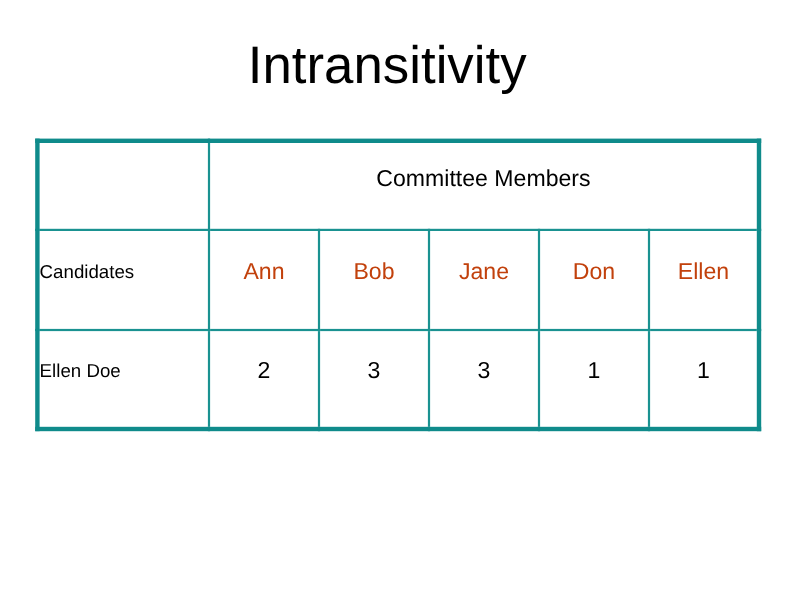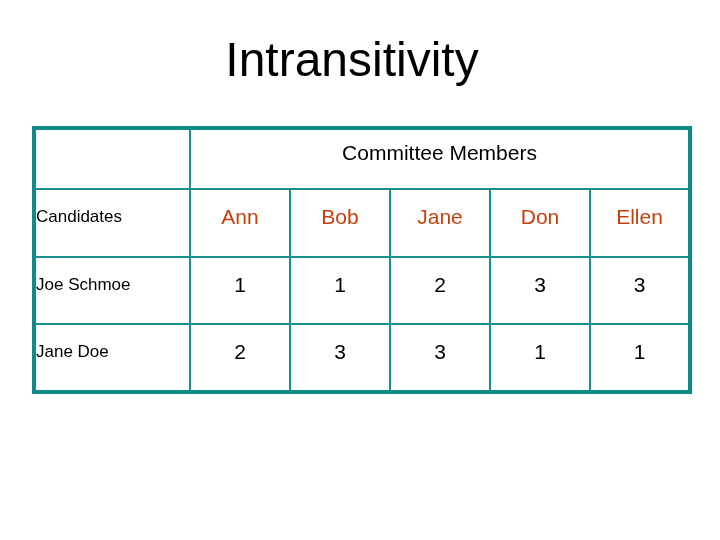--- a/index.html
+++ b/index.html
@@ -143,31 +143,23 @@
         </tr>
         <tr>
           <td class="row-label-head">Candidates</td>
           <td class="member-head">Ann</td>
           <td class="member-head">Bob</td>
           <td class="member-head">Jane</td>
           <td class="member-head">Don</td>
           <td class="member-head">Ellen</td>
         </tr>
 
-        <tr>
-          <td class="row-label">Joe Schmoe</td>
-          <td class="rank-cell">1</td>
-          <td class="rank-cell">1</td>
-          <td class="rank-cell">2</td>
-          <td class="rank-cell">3</td>
-          <td class="rank-cell">3</td>
-        </tr>
 
         <tr>
-          <td class="row-label">Jane Doe</td>
+          <td class="row-label">Ellen Doe</td>
           <td class="rank-cell">2</td>
           <td class="rank-cell">3</td>
           <td class="rank-cell">3</td>
           <td class="rank-cell">1</td>
           <td class="rank-cell">1</td>
         </tr>
 
       </tbody>
     </table>
   </div>

